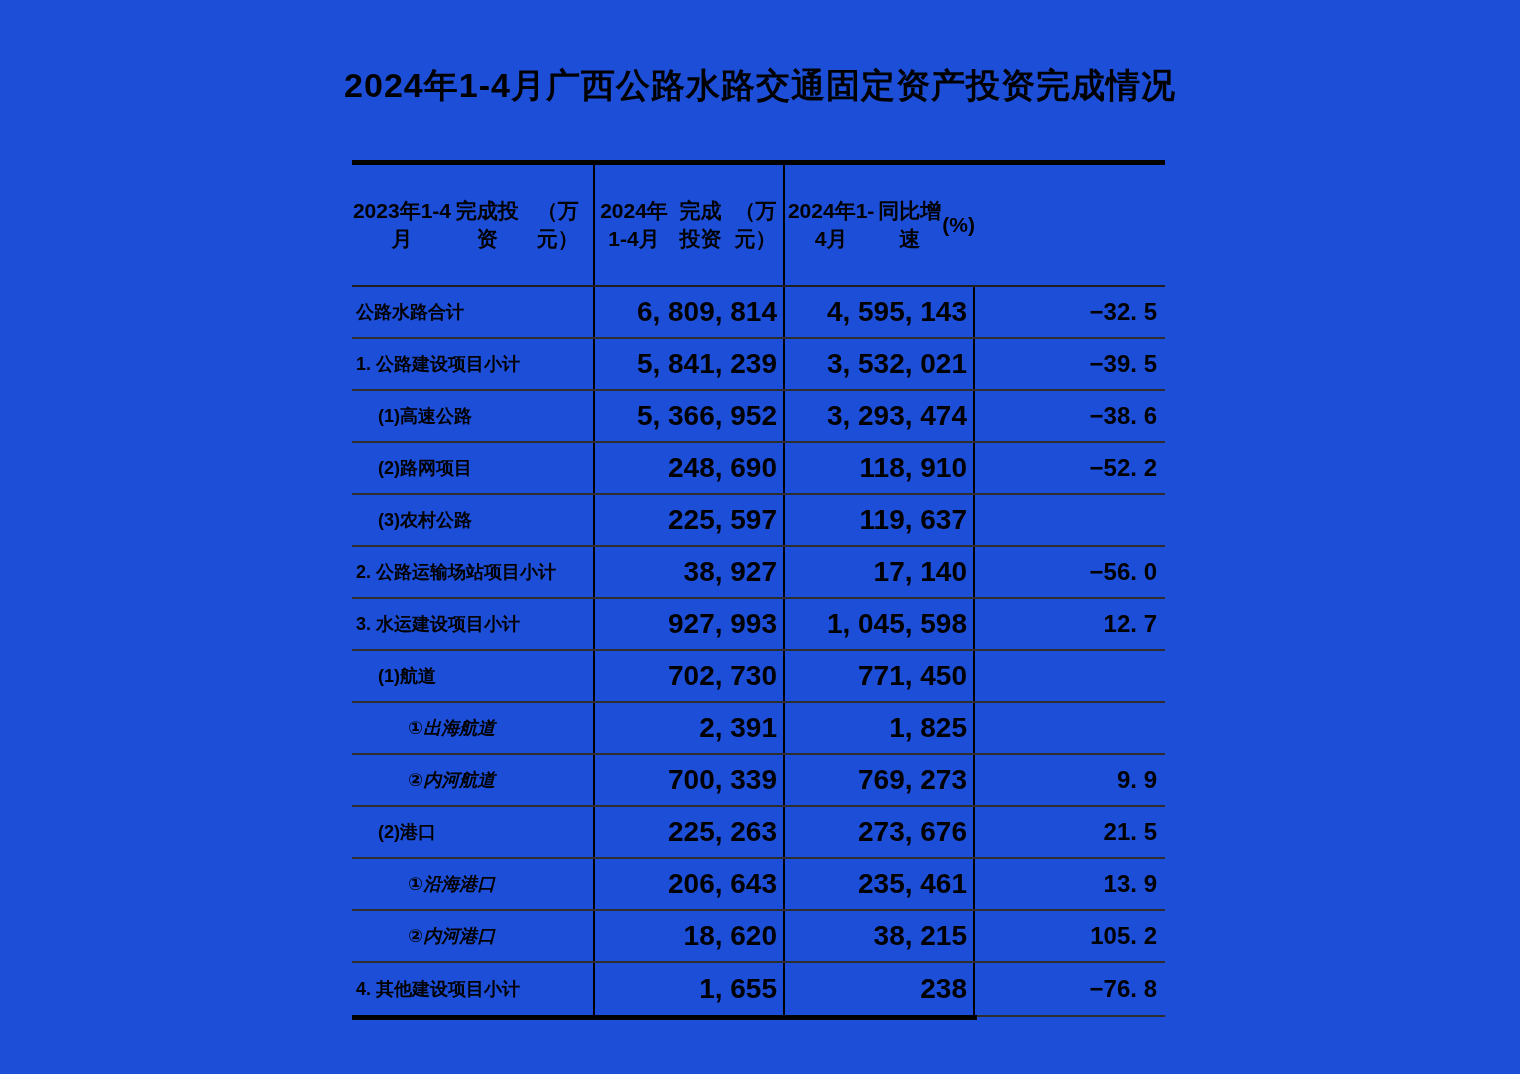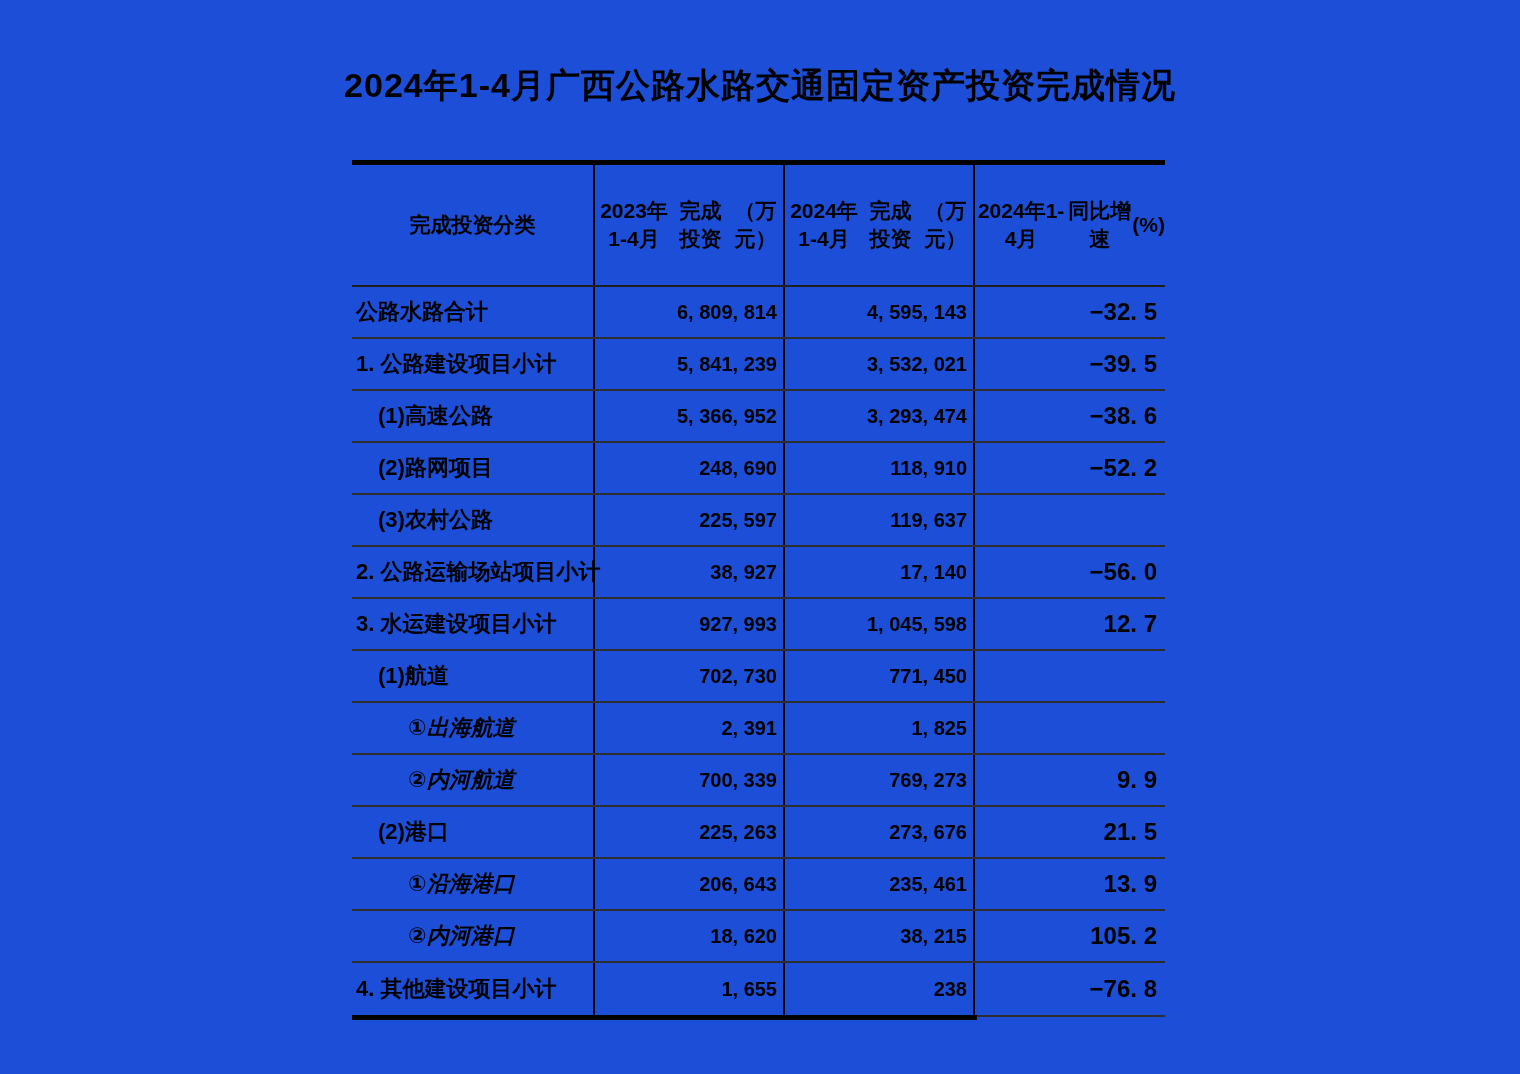--- a/index.html
+++ b/index.html
@@ -10,40 +10,37 @@
   .table{position:absolute;left:352px;top:160px;width:813px;border-top:5px solid #000;}
   .thead{display:grid;grid-template-columns:243px 190px 190px 190px;height:122px;
          border-bottom:2px solid #1f1f1f;box-sizing:border-box;}
   .th{display:flex;flex-direction:row;justify-content:center;align-items:center;
       font-weight:bold;font-size:21px;line-height:28px;box-sizing:border-box;text-align:center;}
   .vd{border-right:2px solid #000;}
   .tr{display:grid;grid-template-columns:243px 190px 190px 190px;height:52px;
       border-bottom:2px solid #2e2e2e;box-sizing:border-box;}
   .tr.last{border-bottom:none;height:52px;}
   .td{display:flex;align-items:center;box-sizing:border-box;font-weight:bold;white-space:nowrap;}
-  .td.cat{font-size:22px;padding-left:4px;}
+  .td.cat{font-size:18px;padding-left:4px;}
   .td.cat.indent-1{padding-left:26px;}
   .td.cat.indent-2{padding-left:56px;font-style:italic;}
-  .td.num{justify-content:flex-end;font-size:20px;padding-right:6px;}
+  .td.num{justify-content:flex-end;font-size:28px;padding-right:6px;}
   .td.growth{justify-content:flex-end;font-size:24px;padding-right:8px;}
   .bottom-wrap{position:relative;height:6px;}
   .bottom-thick{position:absolute;left:0;top:0;width:625px;height:5px;background:#000;}
   .bottom-thin{position:absolute;left:625px;top:0;width:188px;height:2px;background:#2e2e2e;}
 </style>
 </head>
 <body>
 
 <div class="page">
   <h1 class="title">2024年1-4月广西公路水路交通固定资产投资完成情况</h1>
 
   <div class="table">
     <div class="thead">
-      <div class="th vd">
-        <div>完成投资分类</div>
-      </div>
       <div class="th vd">
         <div>2023年1-4月</div>
         <div>完成投资</div>
         <div>（万元）</div>
       </div>
       <div class="th vd">
         <div>2024年1-4月</div>
         <div>完成投资</div>
         <div>（万元）</div>
       </div>

